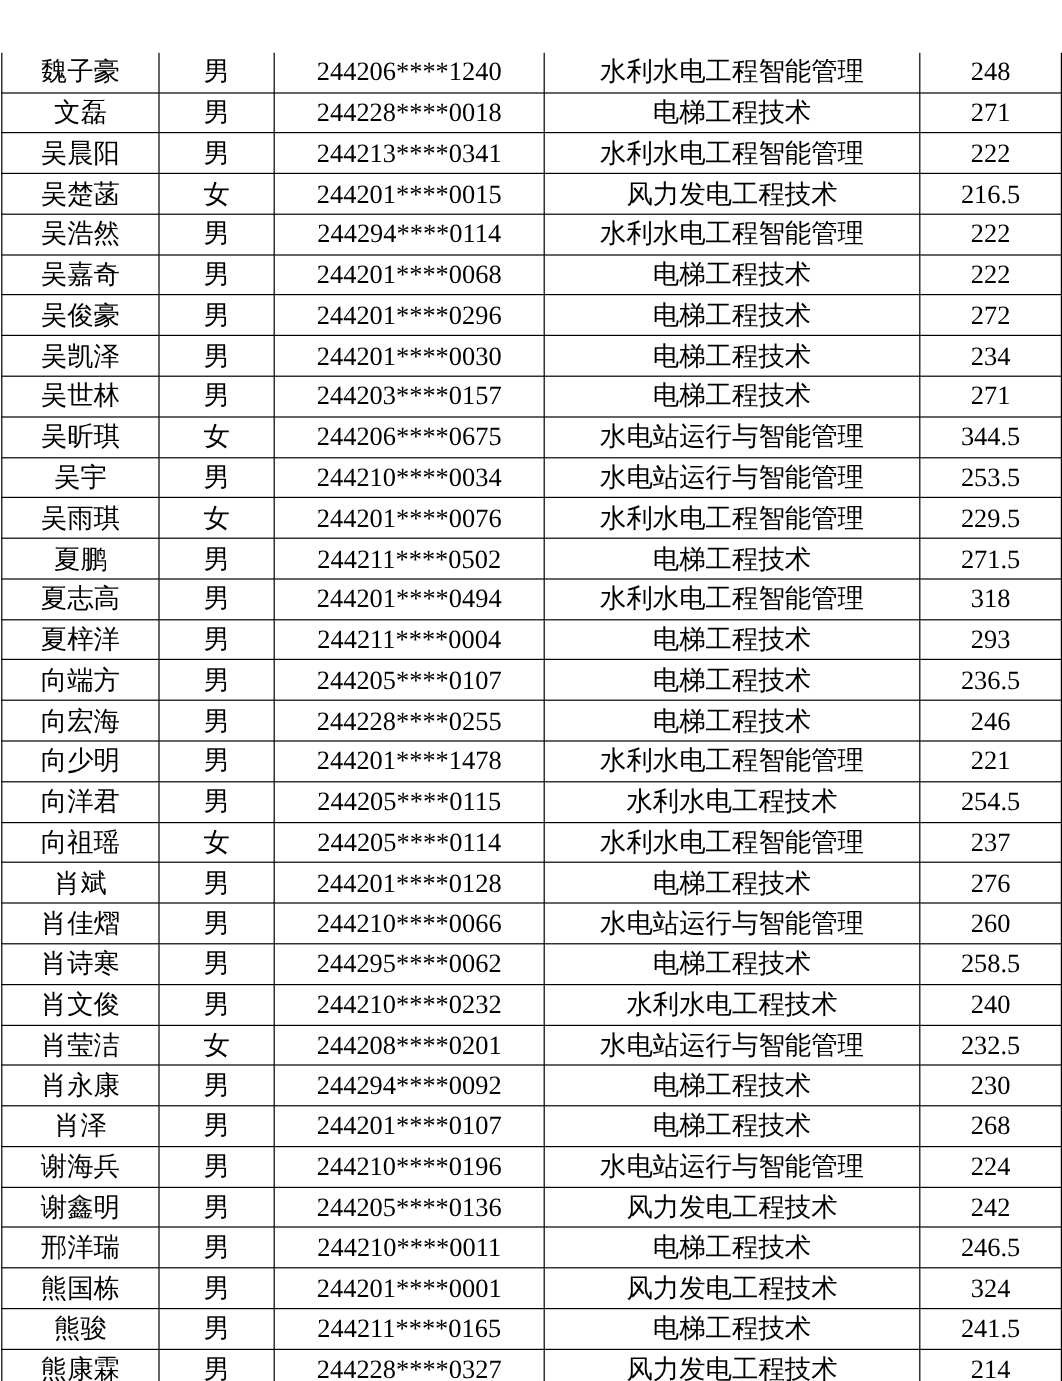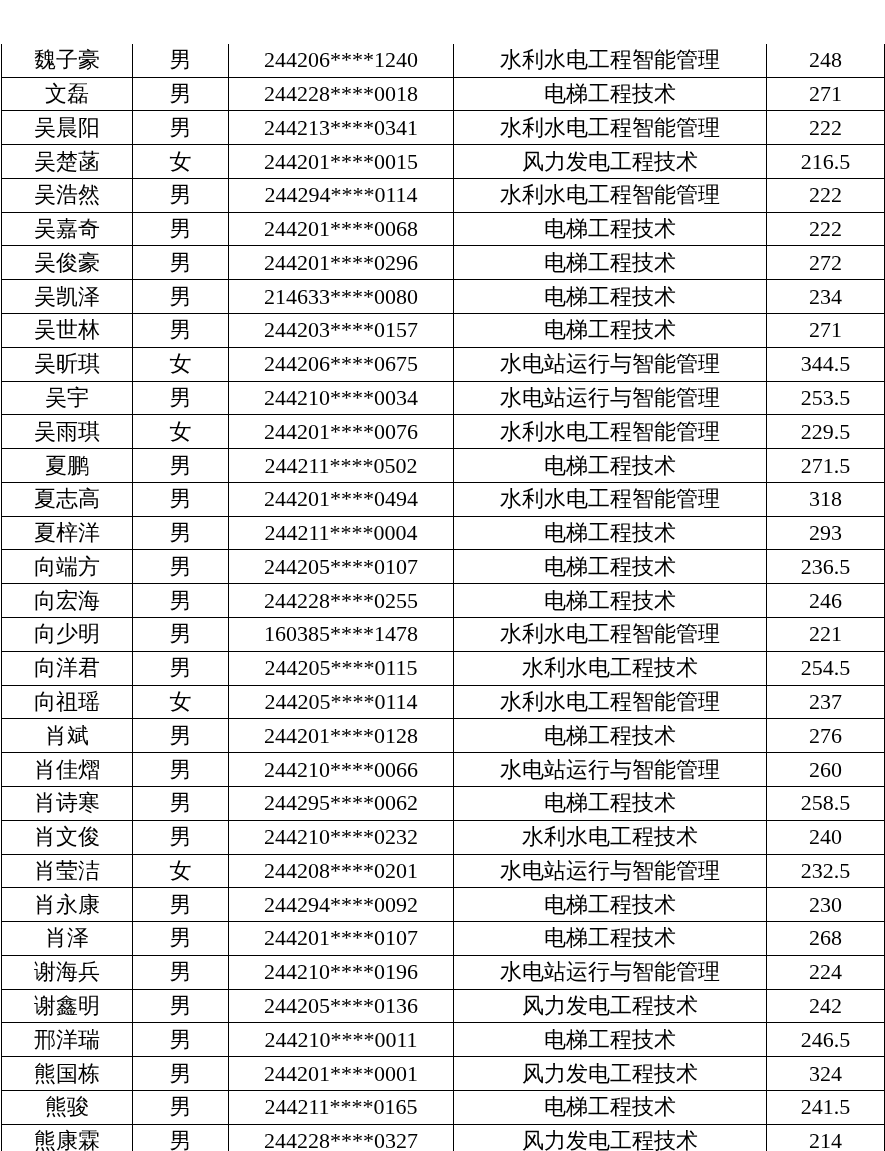--- a/index.html
+++ b/index.html
@@ -105,21 +105,21 @@
         <tr>
           <td class="cell-name">吴俊豪</td>
           <td class="cell-gender">男</td>
           <td class="cell-id-number">244201****0296</td>
           <td class="cell-major">电梯工程技术</td>
           <td class="cell-score">272</td>
         </tr>
         <tr>
           <td class="cell-name">吴凯泽</td>
           <td class="cell-gender">男</td>
-          <td class="cell-id-number">214633****0080</td>
+          <td class="cell-id-number">244201****0030</td>
           <td class="cell-major">电梯工程技术</td>
           <td class="cell-score">234</td>
         </tr>
         <tr>
           <td class="cell-name">吴世林</td>
           <td class="cell-gender">男</td>
           <td class="cell-id-number">244203****0157</td>
           <td class="cell-major">电梯工程技术</td>
           <td class="cell-score">271</td>
         </tr>
@@ -175,21 +175,21 @@
         <tr>
           <td class="cell-name">向宏海</td>
           <td class="cell-gender">男</td>
           <td class="cell-id-number">244228****0255</td>
           <td class="cell-major">电梯工程技术</td>
           <td class="cell-score">246</td>
         </tr>
         <tr>
           <td class="cell-name">向少明</td>
           <td class="cell-gender">男</td>
-          <td class="cell-id-number">160385****1478</td>
+          <td class="cell-id-number">244201****1478</td>
           <td class="cell-major">水利水电工程智能管理</td>
           <td class="cell-score">221</td>
         </tr>
         <tr>
           <td class="cell-name">向洋君</td>
           <td class="cell-gender">男</td>
           <td class="cell-id-number">244205****0115</td>
           <td class="cell-major">水利水电工程技术</td>
           <td class="cell-score">254.5</td>
         </tr>

